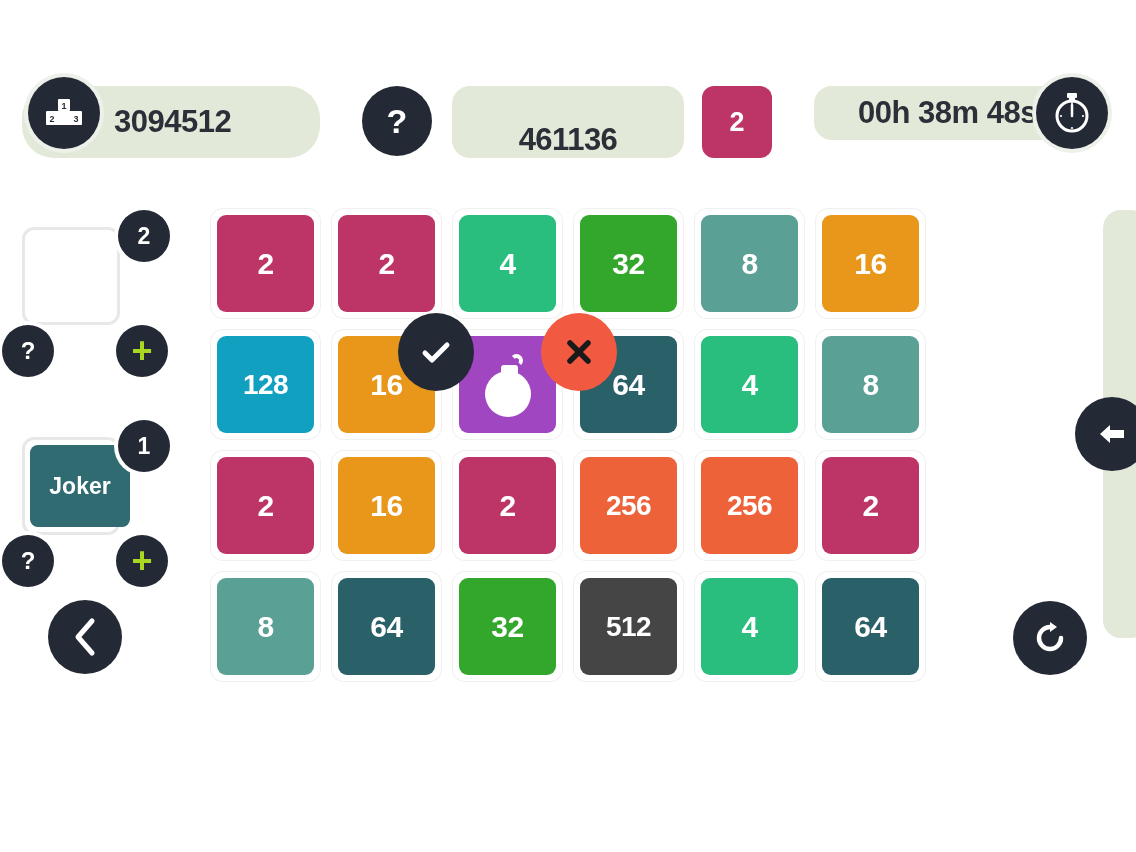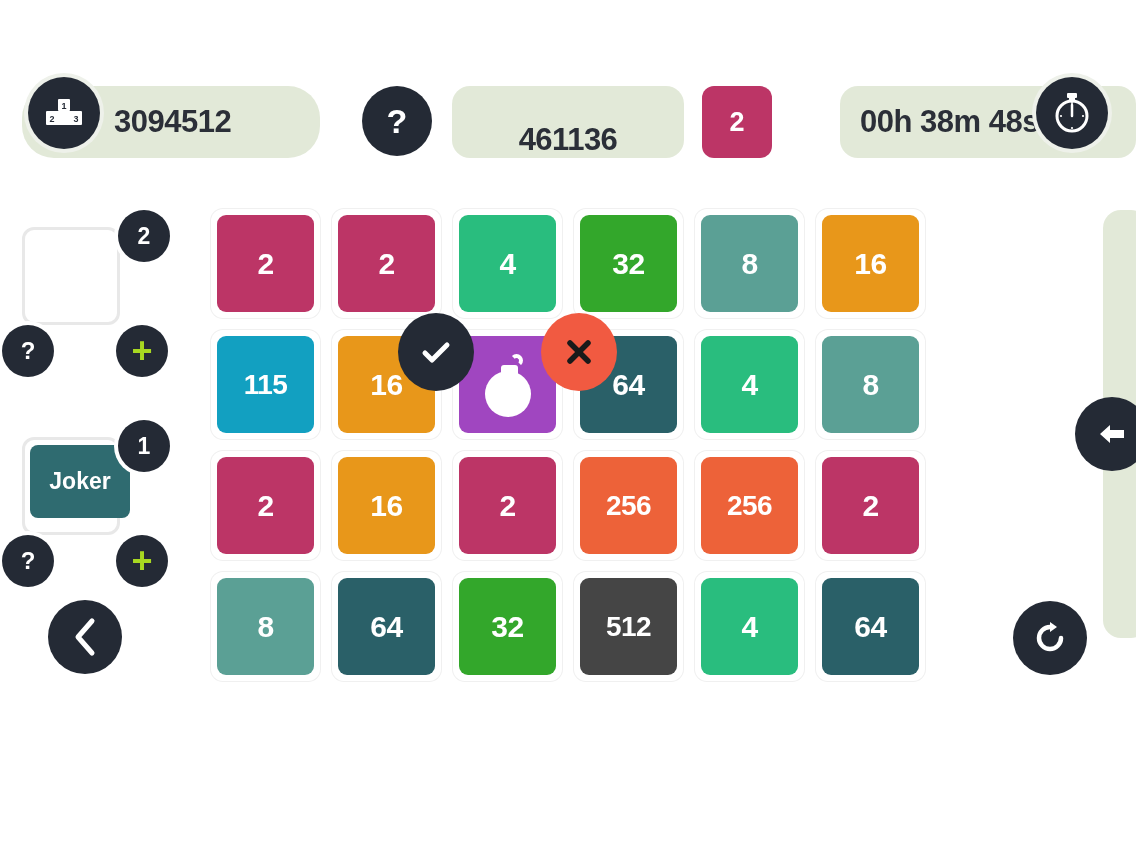--- a/index.html
+++ b/index.html
@@ -21,21 +21,21 @@
     border-radius: 18px;
     display: flex; align-items: center;
   }
   .pill-text {
     font-size: 31px; font-weight: 700; color: #2b2f38;
     letter-spacing: -0.5px; white-space: nowrap;
   }
 
   .score-pill { left: 22px; top: 0px; width: 298px; height: 72px; padding-left: 92px; border-radius: 32px; }
   .moves-pill { left: 452px; top: 0px; width: 232px; height: 72px; justify-content: center; align-items: flex-end; }
-  .timer-pill { left: 840px; top: 0px; width: 296px; height: 72px; padding-left: 20px; }
+  .timer-pill { left: 814px; top: 0px; width: 296px; height: 54px; padding-left: 44px; }
 
   .circle-btn {
     position: absolute;
     background: #242a35;
     border-radius: 50%;
     display: flex; align-items: center; justify-content: center;
     color: #ffffff;
   }
   .circle-ring { box-shadow: 0 0 0 4px #eef1ea; }
 
@@ -55,21 +55,21 @@
   .queue-slot { position: absolute; }
   .slot-frame {
     position: absolute; left: 22px; top: 22px;
     width: 98px; height: 98px;
     border: 3px solid #e8e8e8; border-radius: 12px;
     background: transparent;
   }
   .slot-frame.filled { border-color: #e8e8e8; }
   .slot-tile {
     position: absolute; left: 30px; top: 30px;
-    width: 100px; height: 73px;
+    width: 100px; height: 82px;
     border-radius: 8px;
     display: flex; align-items: center; justify-content: center;
     color: #ffffff; font-size: 23px; font-weight: 700;
   }
   .badge-count {
     position: absolute; right: -22px; top: -22px;
     width: 52px; height: 52px;
     background: #242a35; border-radius: 50%;
     display: flex; align-items: center; justify-content: center;
     color: #ffffff; font-size: 23px; font-weight: 700;
@@ -300,21 +300,21 @@
       <div class="cell">
         <div class="cell-frame">
           <div class="tile" style="background: rgb(232, 151, 26);">
             <span>16</span>
           </div>
         </div>
       </div>
       <div class="cell">
         <div class="cell-frame">
           <div class="tile big" style="background: rgb(18, 160, 193);">
-            <span>115</span>
+            <span>128</span>
           </div>
         </div>
       </div>
       <div class="cell">
         <div class="cell-frame">
           <div class="tile" style="background: rgb(232, 151, 26);">
             <span>16</span>
           </div>
         </div>
       </div>

